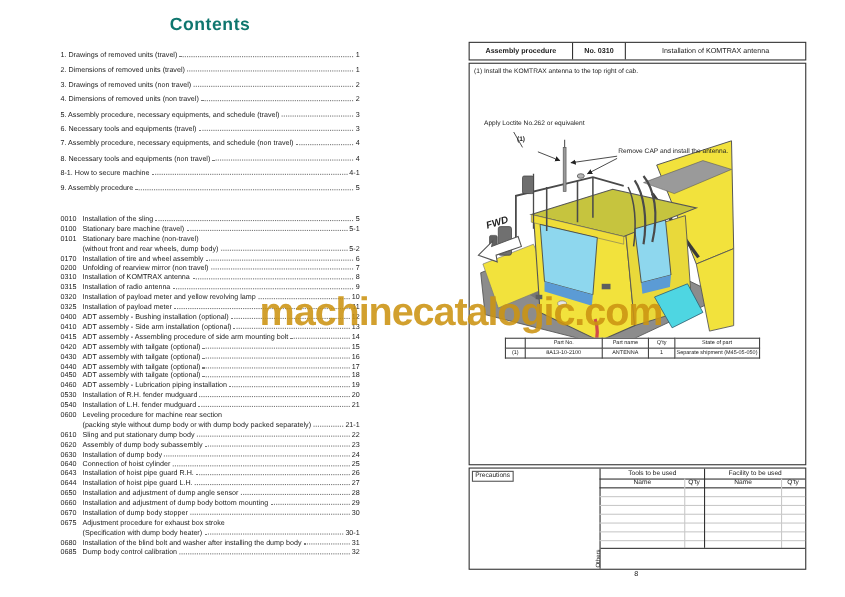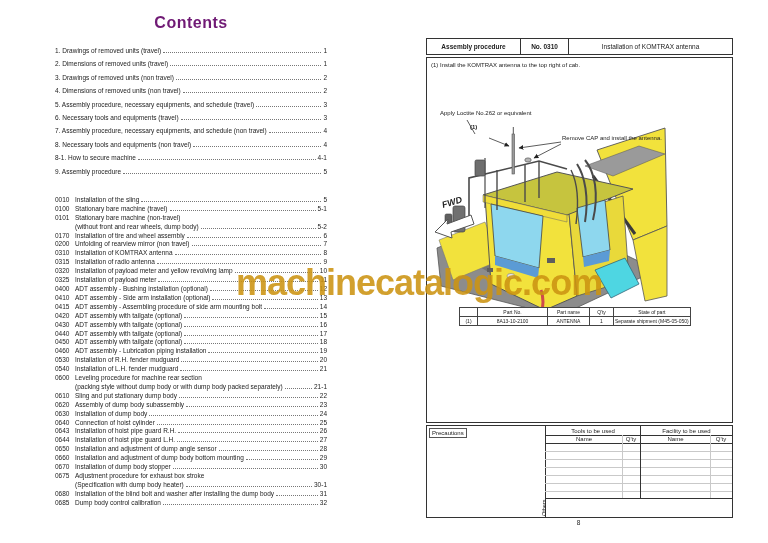--- a/index.html
+++ b/index.html
@@ -2,21 +2,21 @@
 <html><head>
 <meta charset="utf-8">
 <style>
   html,body{margin:0;padding:0;background:#fff;}
   body{width:768px;height:543px;position:relative;overflow:hidden;
        font-family:"Liberation Sans",sans-serif;color:#222;}
 
   
   .toc{position:absolute;left:55px;top:14px;width:272px;}
   .toc h1{margin:0 0 15px 0;text-align:center;font-size:16px;font-weight:bold;
-          letter-spacing:.5px;color:#701a75;}
+          letter-spacing:.5px;color:#0f766e;}
   .c-row1{display:flex;align-items:baseline;height:13.4px;font-size:6.5px;}
   .c-row2{display:flex;align-items:flex-start;font-size:6.5px;line-height:8.9px;}
   .c-code{flex:none;width:20px;}
   .c-body{flex:1;min-width:0;}
   .c-line{display:flex;align-items:baseline;line-height:8.9px;}
   .c-label{flex:none;white-space:nowrap;}
   .c-leader{flex:1;border-bottom:1px dotted #777;margin:0 2px 1.5px 2px;min-width:4px;}
   .c-page{flex:none;}
   .toc-gap{height:15px;}
 

